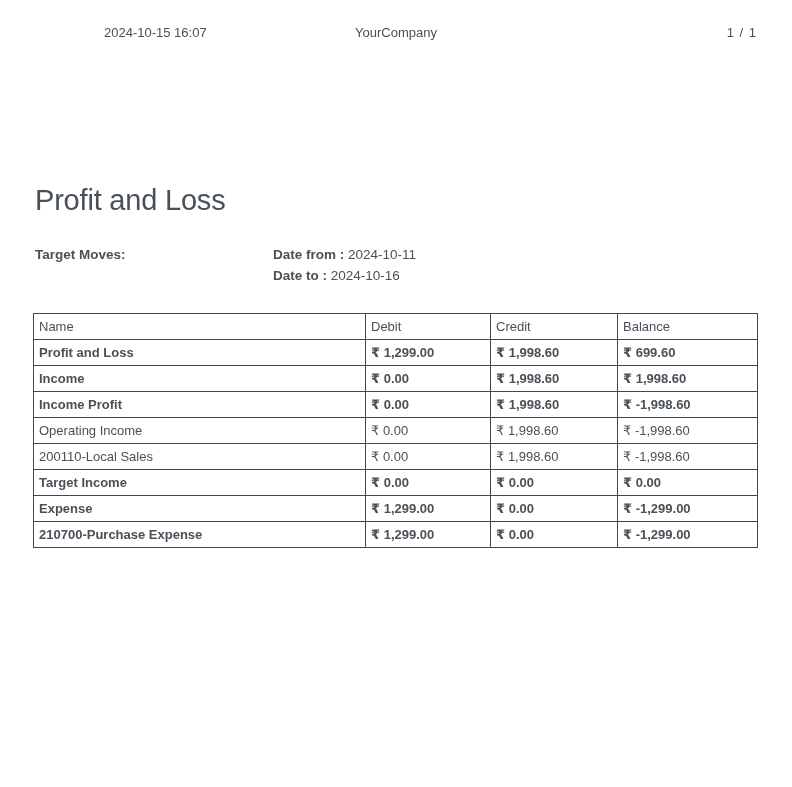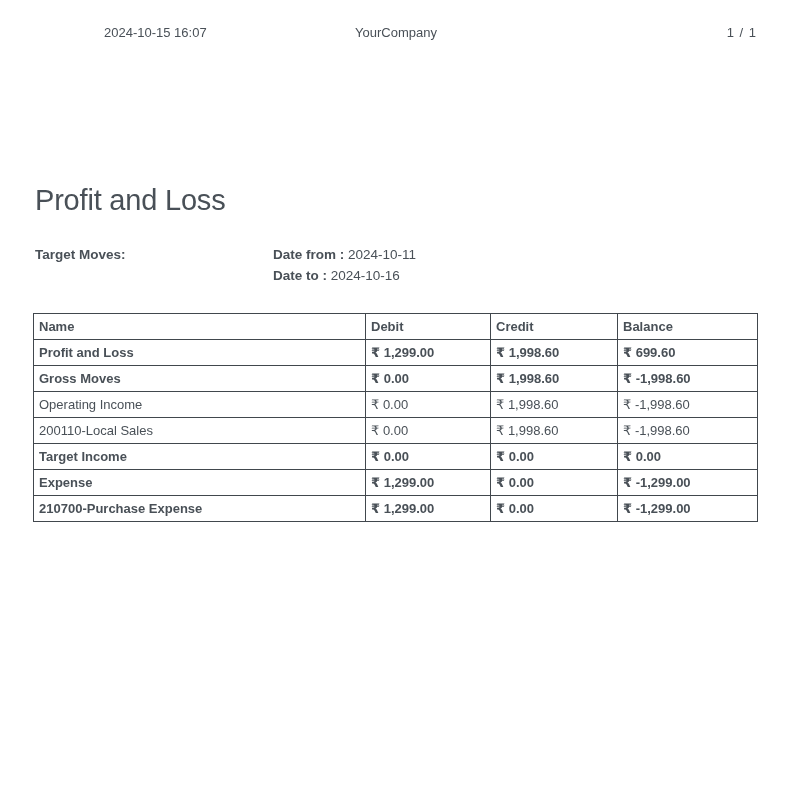--- a/index.html
+++ b/index.html
@@ -71,21 +71,21 @@
   .report-table td {
     border: 1px solid var(--border-color);
     height: 26px;
     padding: 0 4px 0 5px;
     text-align: left;
     vertical-align: middle;
     font-weight: 400;
     white-space: nowrap;
     overflow: hidden;
   }
-  .report-table th { font-weight: 700; }
+  .report-table th { font-weight: 400; }
   .amount-cell { padding-left: 6px; }
   tr.bold td { font-weight: 700; }
   .lvl1 { padding-left: 12px; }
   .lvl2 { padding-left: 18px; }
   .lvl3 { padding-left: 25px; }
   .lvl4 { padding-left: 30px; }
   .lvl5 { padding-left: 37px; margin-top: 44px; }
 </style>
 </head>
 <body>
@@ -130,21 +130,27 @@
     </tr>
   </thead>
   <tbody>
       <tr class="bold">
         <td class="name-cell lvl1">Profit and Loss</td>
         <td class="amount-cell">₹ 1,299.00</td>
         <td class="amount-cell">₹ 1,998.60</td>
         <td class="amount-cell">₹ 699.60</td>
       </tr>
       <tr class="bold">
-        <td class="name-cell lvl3">Gross Moves</td>
+        <td class="name-cell lvl2">Income</td>
+        <td class="amount-cell">₹ 0.00</td>
+        <td class="amount-cell">₹ 1,998.60</td>
+        <td class="amount-cell">₹ 1,998.60</td>
+      </tr>
+      <tr class="bold">
+        <td class="name-cell lvl3">Income Profit</td>
         <td class="amount-cell">₹ 0.00</td>
         <td class="amount-cell">₹ 1,998.60</td>
         <td class="amount-cell">₹ -1,998.60</td>
       </tr>
       <tr>
         <td class="name-cell lvl4">Operating Income</td>
         <td class="amount-cell">₹ 0.00</td>
         <td class="amount-cell">₹ 1,998.60</td>
         <td class="amount-cell">₹ -1,998.60</td>
       </tr>

